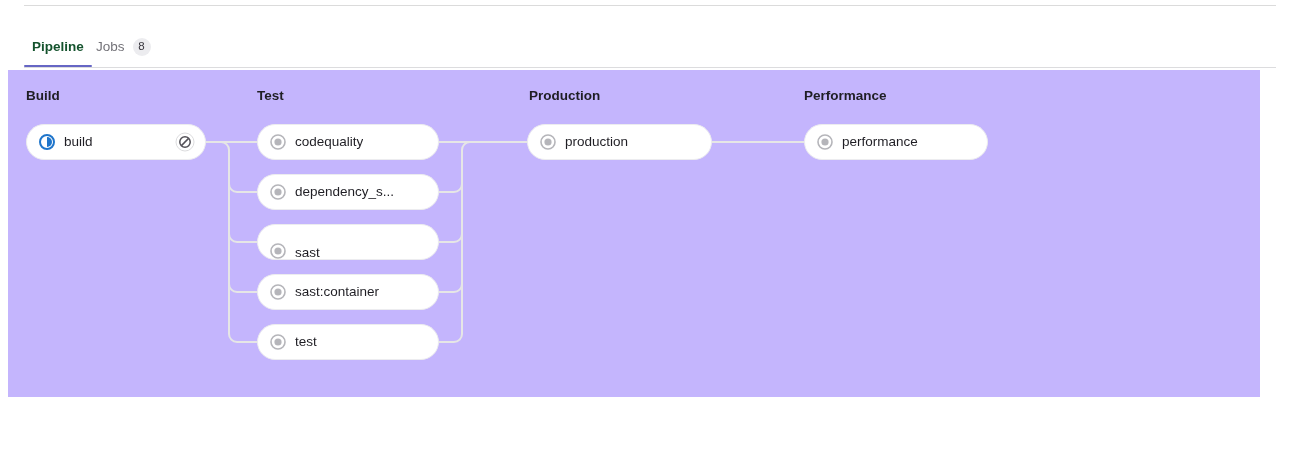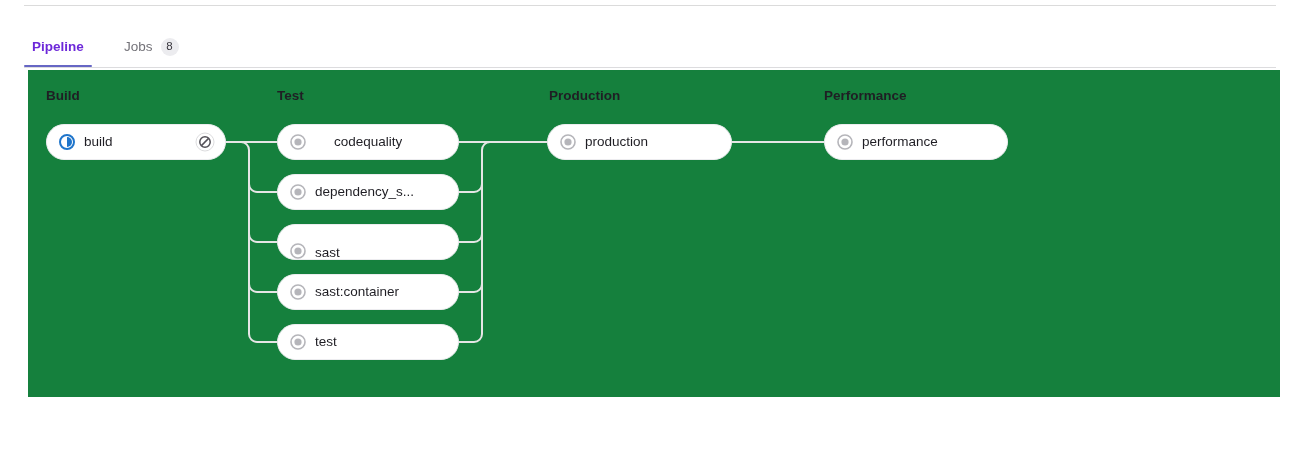--- a/index.html
+++ b/index.html
@@ -53,33 +53,33 @@
     box-sizing: border-box;
     cursor: pointer;
     white-space: nowrap;
   }
   .tab-label {
     font-size: 13.5px;
     line-height: 1;
   }
   .tab-pipeline { left: 0px; }
   .tab-pipeline .tab-label {
-    color: #6d28d9;
+    color: #14532d;
     font-weight: bold;
   }
   .tab-underline {
     position: absolute;
     left: 0;
     bottom: 0;
     height: 2px;
     width: 100%;
     background: #6666c4;
     border-radius: 1px;
   }
-  .tab-jobs { left: 92px; }
+  .tab-jobs { left: 64px; }
   .tab-jobs .tab-label {
     color: #737278;
     font-weight: normal;
   }
   .badge-count {
     display: inline-flex;
     align-items: center;
     justify-content: center;
     min-width: 18px;
     height: 18px;
@@ -88,25 +88,25 @@
     border-radius: 9px;
     background: #ececef;
     color: #3a383f;
     font-size: 11.5px;
     line-height: 1;
   }
 
   
   .pipeline-panel {
     position: absolute;
-    left: 28px;
+    left: 8px;
     top: 70px;
     width: 1252px;
     height: 327px;
-    background: #15803d;
+    background: #c4b5fd;
     box-sizing: border-box;
   }
 
   .stage-col {
     position: absolute;
     top: 0;
   }
   .stage-title {
     position: absolute;
     top: 19px;
@@ -229,21 +229,21 @@
     </svg>
     <span class="job-name">build</span>
     <span class="job-spacer"></span>
     <svg class="action-btn" viewBox="0 0 20 20">
       <circle cx="10" cy="10" r="9" fill="#ffffff" stroke="#dcdcde" stroke-width="1"></circle>
       <circle cx="10" cy="10" r="5.2" fill="none" stroke="#535158" stroke-width="1.5"></circle>
       <line x1="6.4" y1="13.6" x2="13.6" y2="6.4" stroke="#535158" stroke-width="1.5"></line>
     </svg>
   </div>
 
-  <div class="job" style="left:249px; top:54px; width:182px;gap:19px;">
+  <div class="job" style="left:249px; top:54px; width:182px;">
     <svg class="status-icon" viewBox="0 0 16 16">
       <circle cx="8" cy="8" r="7" fill="none" stroke="#b5b5ba" stroke-width="1.6"></circle>
       <circle cx="8" cy="8" r="3.6" fill="#b5b5ba"></circle>
     </svg>
     <span class="job-name">codequality</span>
   </div>
 
   <div class="job" style="left:249px; top:104px; width:182px;text-align:right;">
     <svg class="status-icon" viewBox="0 0 16 16">
       <circle cx="8" cy="8" r="7" fill="none" stroke="#b5b5ba" stroke-width="1.6"></circle>

